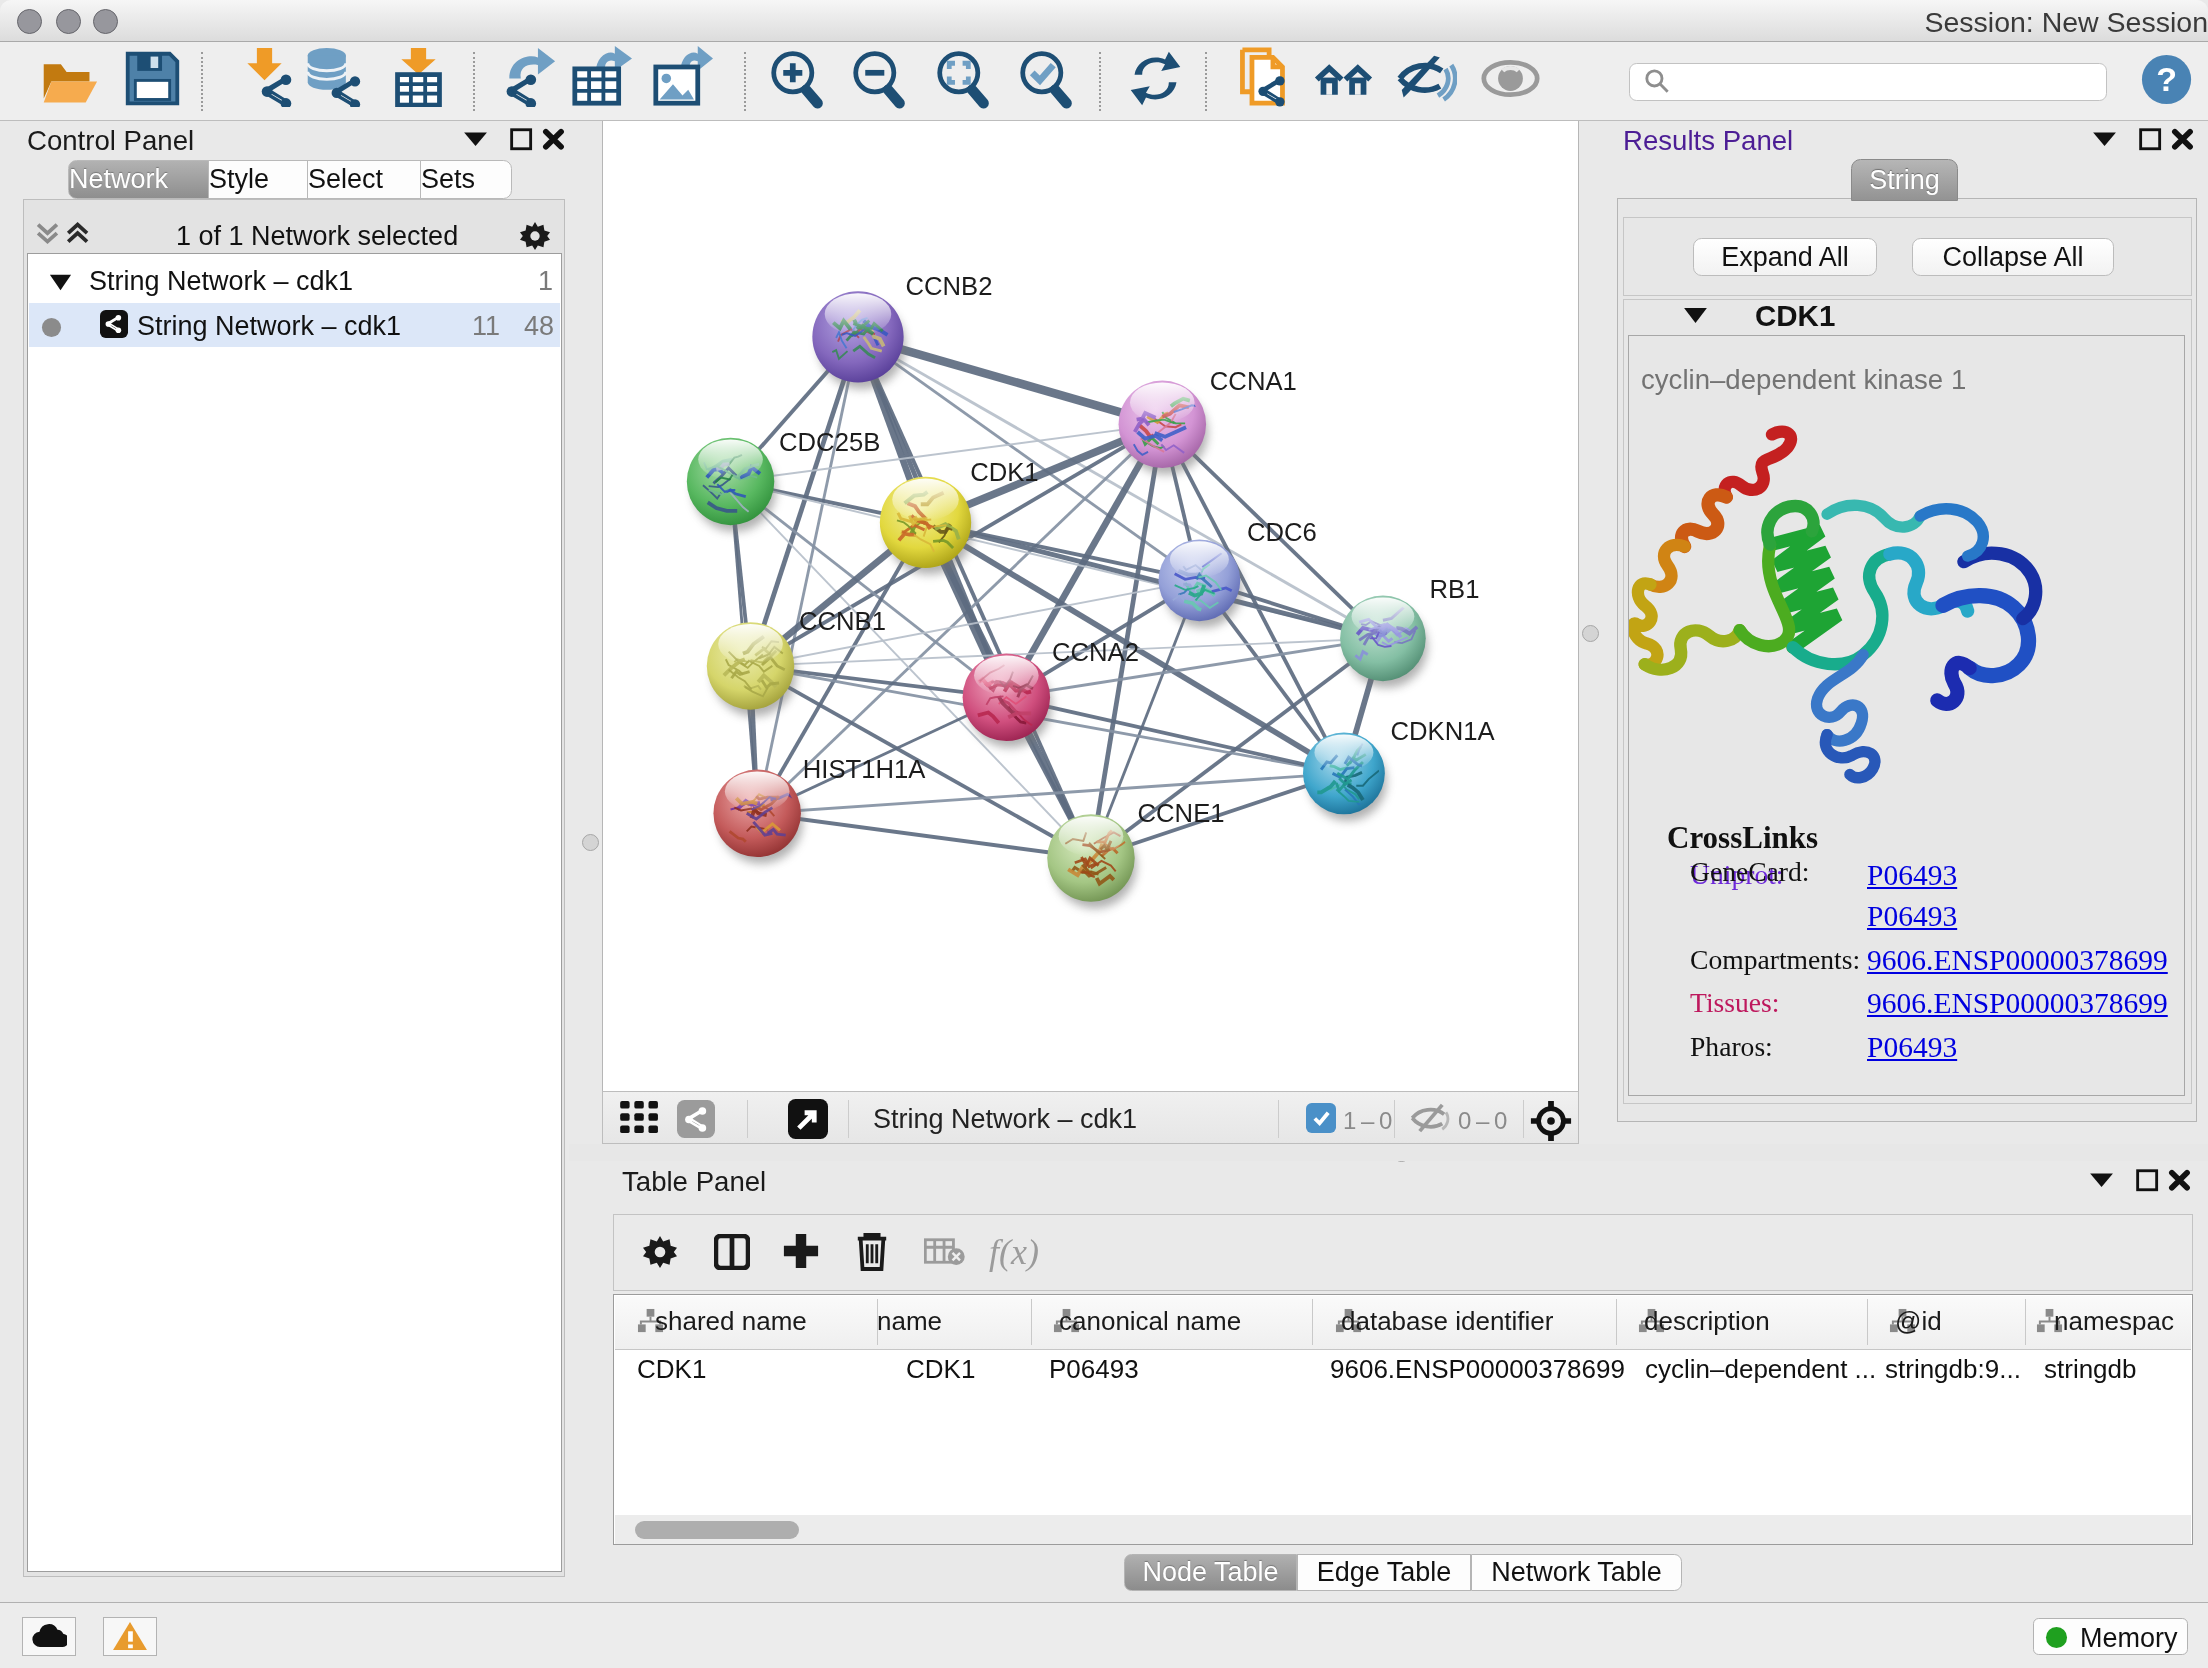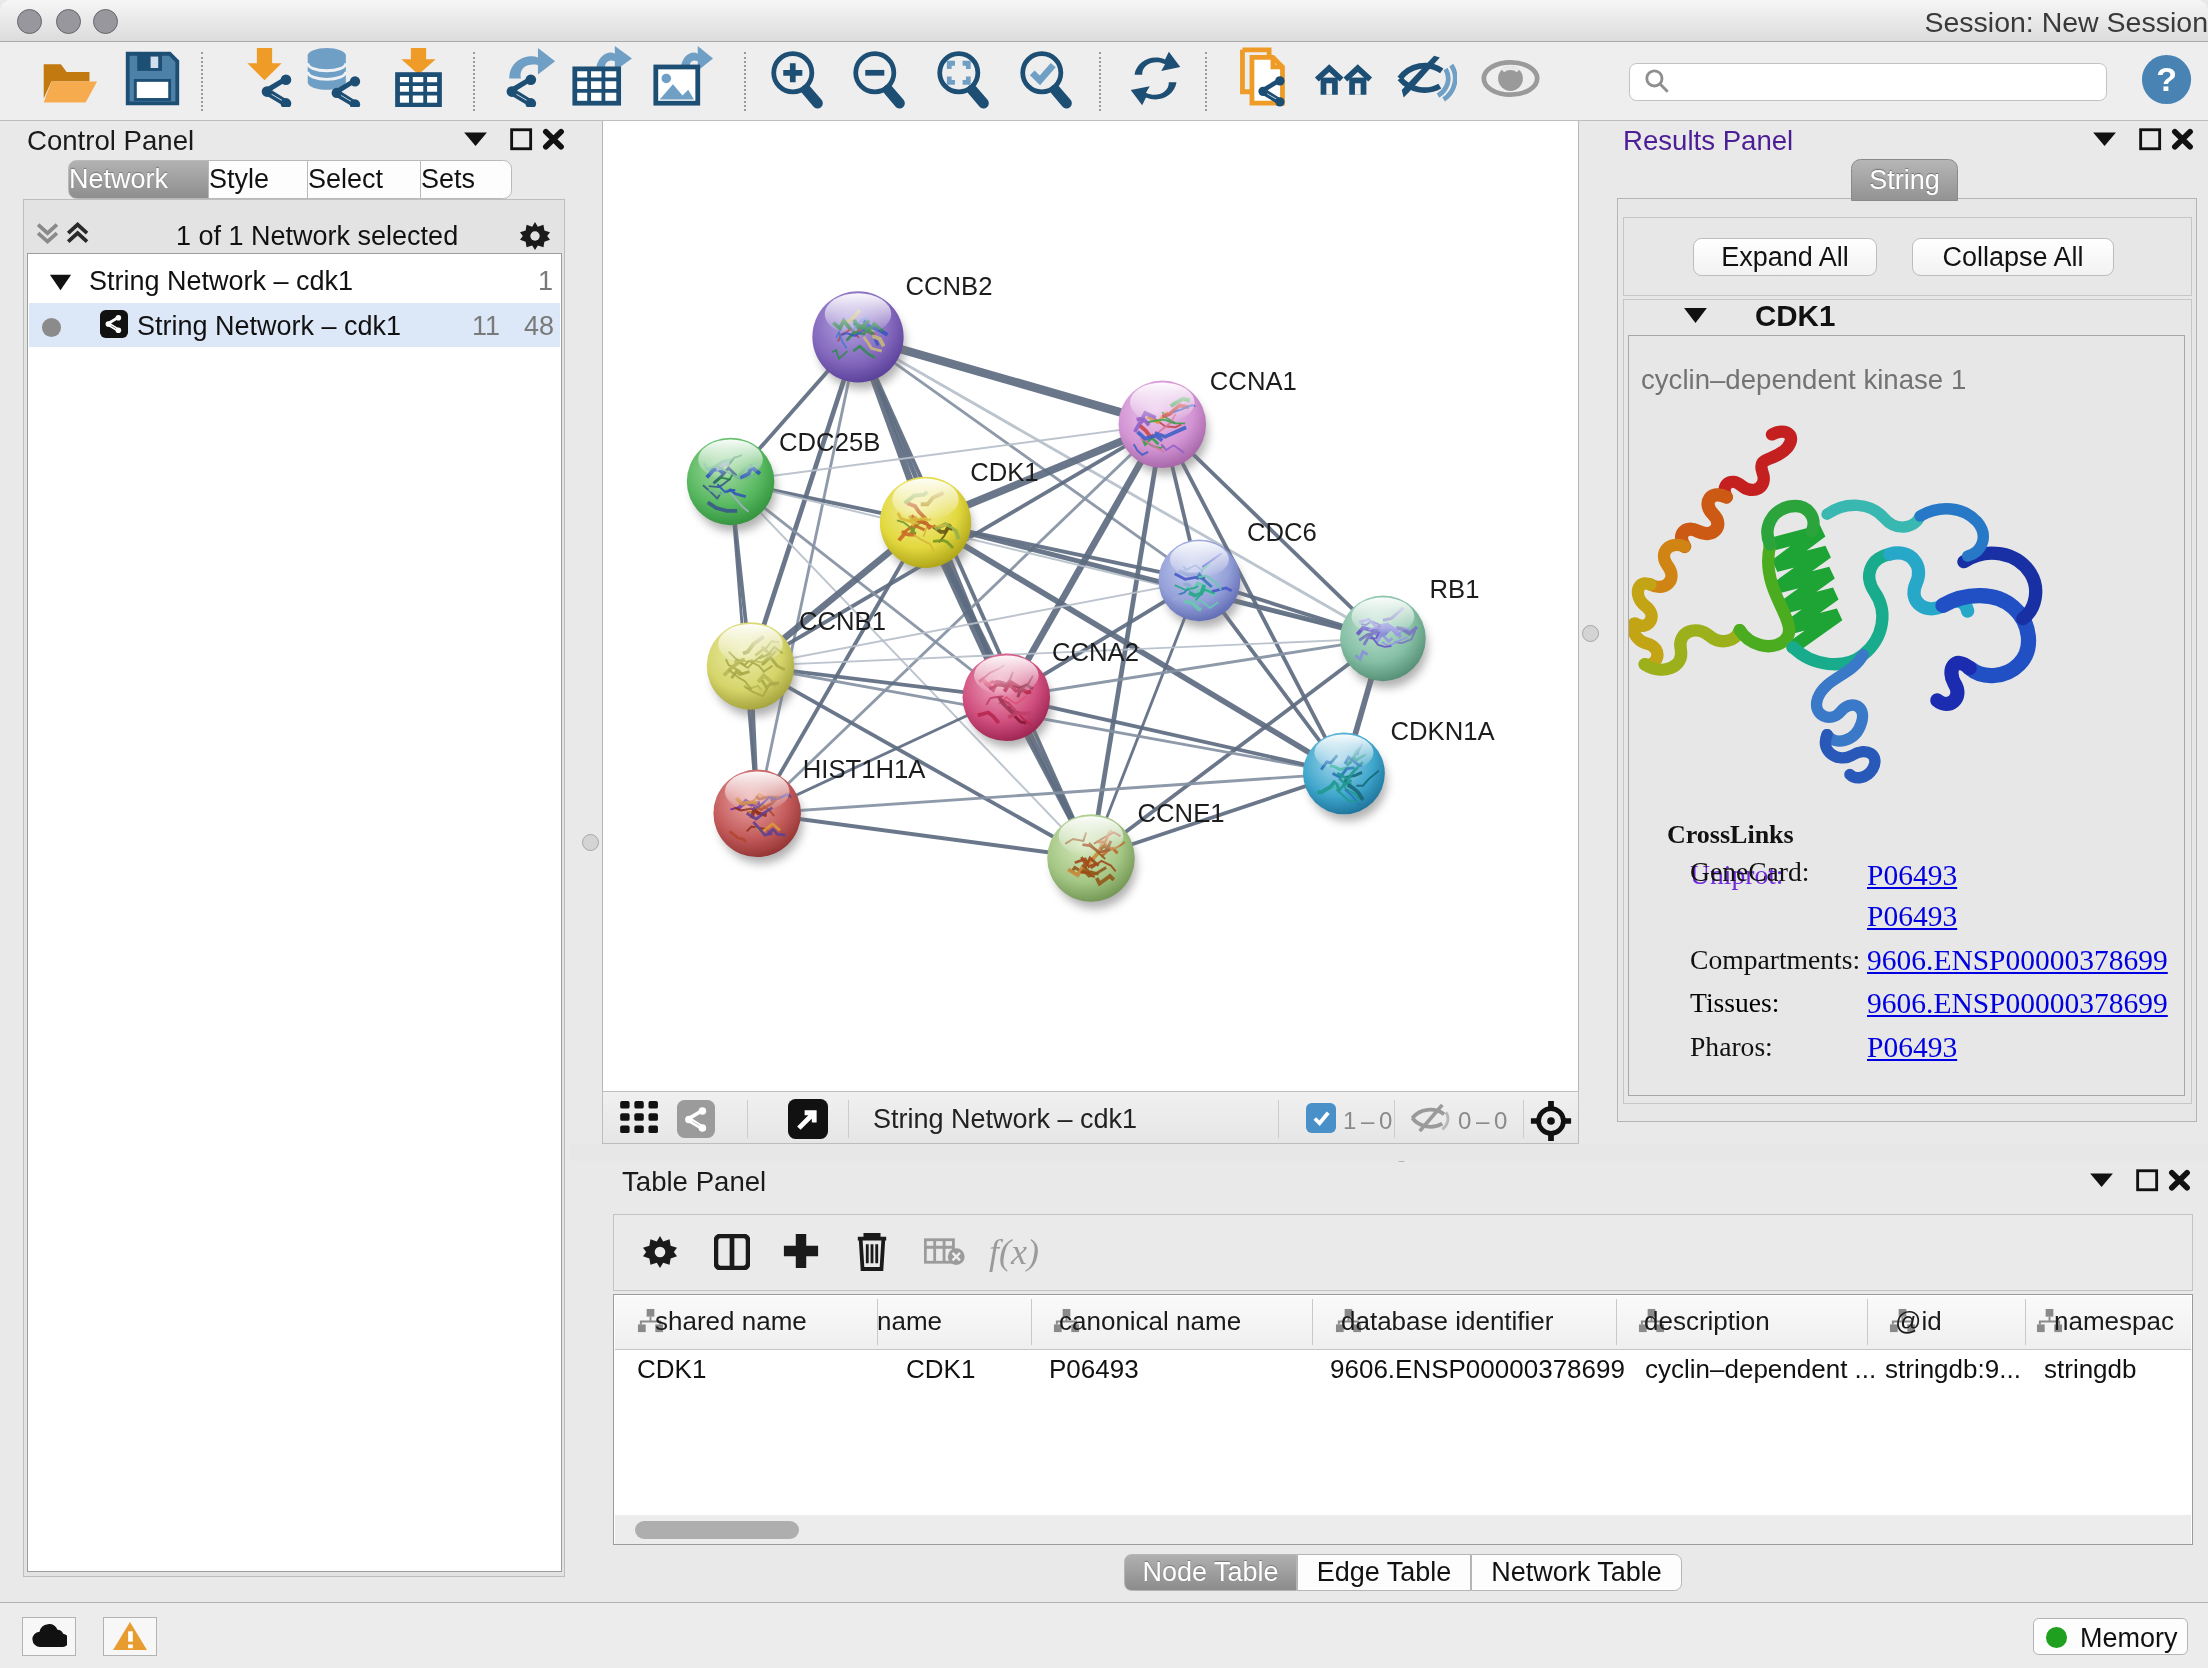--- a/index.html
+++ b/index.html
@@ -825,28 +825,28 @@
 <path d="M274 138 C296 132 310 150 302 168 C292 190 314 202 330 192 C344 183 354 188 356 198" stroke="#28a8c8" stroke-width="14"></path>
 <path d="M208 96 C228 82 254 84 268 100 C280 114 300 112 306 98" stroke="#38b8b0" stroke-width="12"></path>
 <path d="M330 192 C354 178 386 178 404 194 C422 210 426 238 410 254 C396 268 372 270 358 258" stroke="#2050c4" stroke-width="16"></path>
 <path d="M358 258 C342 244 334 260 342 274 C352 290 336 302 324 292" stroke="#1c2cb0" stroke-width="15"></path>
 <path d="M352 146 C376 130 408 136 422 158 C432 174 428 196 414 206" stroke="#1830a4" stroke-width="14"></path>
 <path d="M306 98 C326 86 352 88 366 104 C378 118 372 136 356 140" stroke="#2878c8" stroke-width="12"></path>
 <path d="M246 244 C234 266 206 268 198 290 C192 308 212 316 222 304 C234 290 250 298 244 316 C238 336 216 340 208 328" stroke="#3a78c8" stroke-width="12"></path>
 <path d="M208 328 C200 346 220 358 234 350 C250 340 264 350 256 364 C250 374 238 376 232 370" stroke="#2858b8" stroke-width="12"></path>
 </g>
   </svg>
-<div class="abs ptext serif" style="left:1667px;top:820px;font-size:26px;font-weight:bold;color:#111">CrossLinks</div>
+<div class="abs ptext serif" style="left:1667px;top:820px;font-size:31px;font-weight:bold;color:#111">CrossLinks</div>
 <div class="abs ptext serif" style="left:1690px;top:859px;font-size:27.6px;color:#6d28d9">Uniprot:</div>
 <div class="abs ptext serif rlink" style="left:1867px;top:859px;font-size:29.5px">P06493</div>
 <div class="abs ptext serif" style="left:1690px;top:856px;font-size:27.6px;color:#111">GeneCard:</div>
 <div class="abs ptext serif rlink" style="left:1867px;top:900px;font-size:29.5px">P06493</div>
 <div class="abs ptext serif" style="left:1690px;top:944px;font-size:27.6px;color:#111">Compartments:</div>
 <div class="abs ptext serif rlink" style="left:1867px;top:944px;font-size:29.5px">9606.ENSP00000378699</div>
-<div class="abs ptext serif" style="left:1690px;top:987px;font-size:27.6px;color:#000000">Tissues:</div>
+<div class="abs ptext serif" style="left:1690px;top:987px;font-size:27.6px;color:#be185d">Tissues:</div>
 <div class="abs ptext serif rlink" style="left:1867px;top:987px;font-size:29.5px">9606.ENSP00000378699</div>
 <div class="abs ptext serif" style="left:1690px;top:1031px;font-size:27.6px;color:#111">Pharos:</div>
 <div class="abs ptext serif rlink" style="left:1867px;top:1031px;font-size:29.5px">P06493</div>
 <div class="abs tp-strip"></div>
 <div class="abs ptext tp-title">Table Panel</div>
 <svg class="abs" style="left:2088px;top:1166px" width="105" height="28.5" viewBox="0 0 110 30">
     <path d="M2 8 L26 8 14 22 Z" fill="#111"></path>
     <rect x="52" y="5" width="20" height="20" fill="none" stroke="#111" stroke-width="3"></rect>
     <path d="M88 7 L104 23 M104 7 L88 23" stroke="#111" stroke-width="6" stroke-linecap="round"></path>
   </svg>

